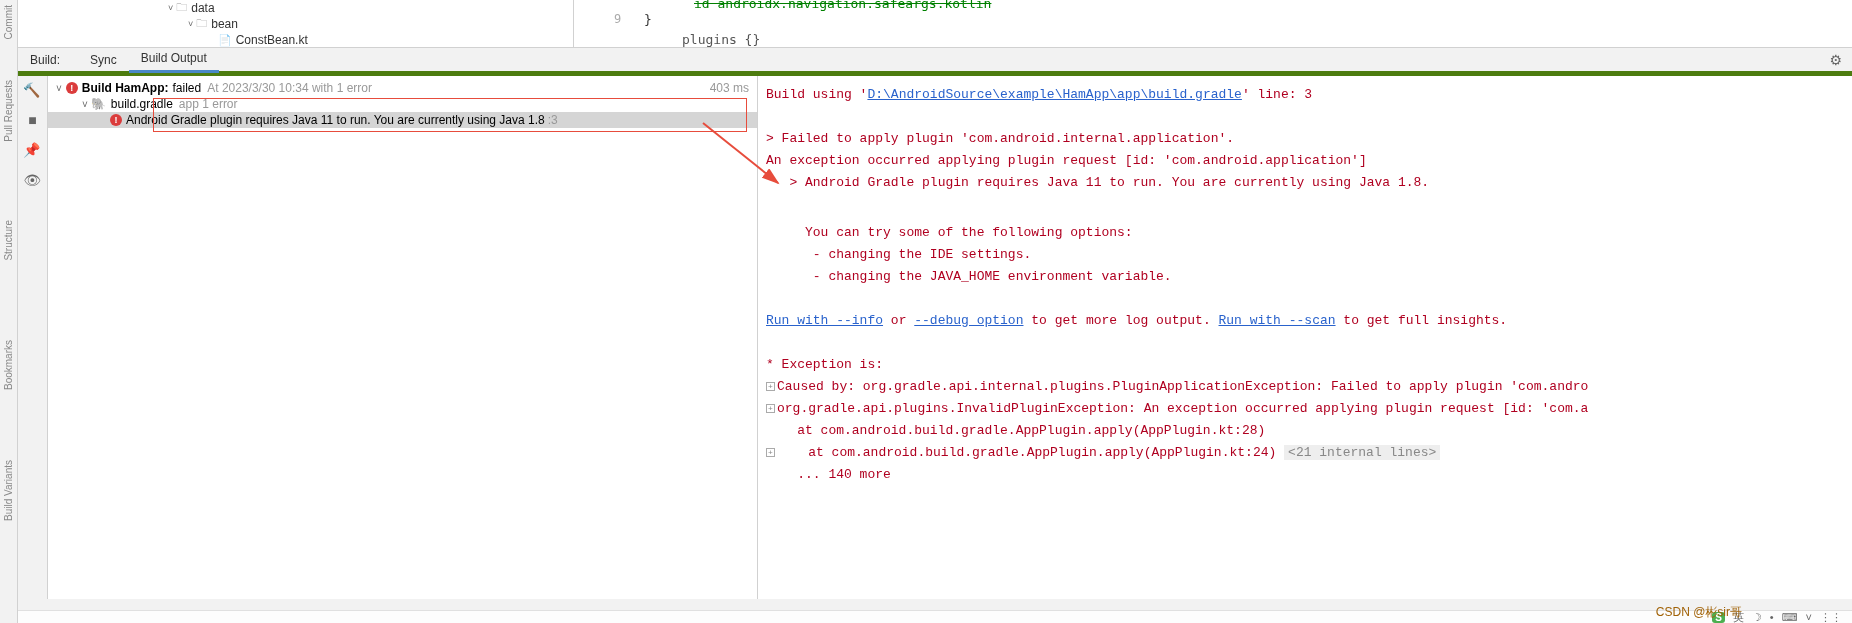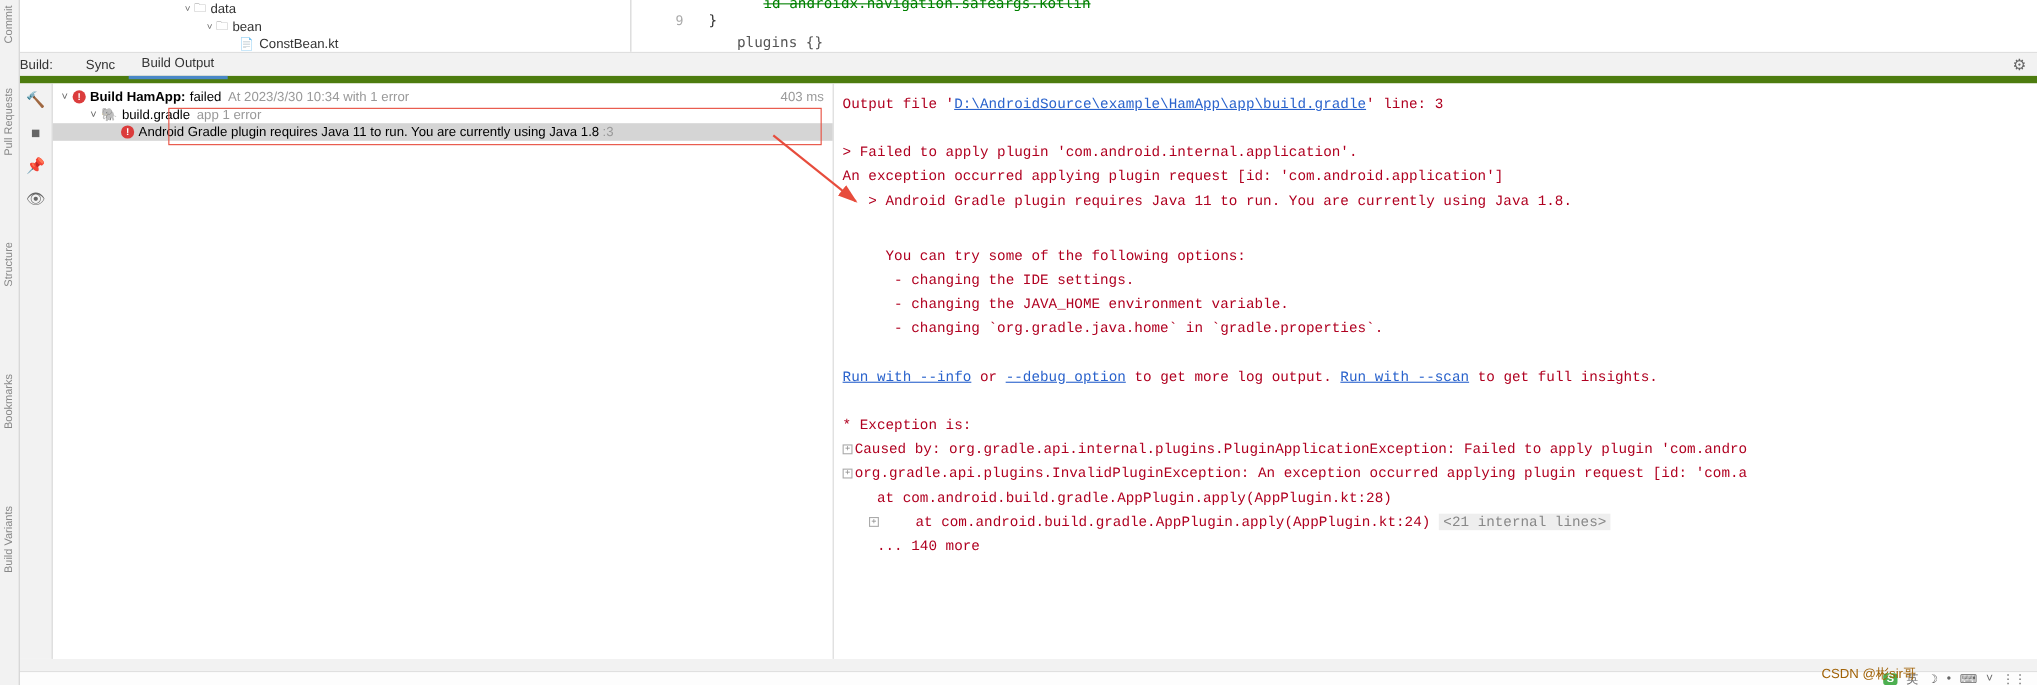--- a/index.html
+++ b/index.html
@@ -47,22 +47,22 @@
     .editor-line { font-family: monospace; font-size: 13px; position: absolute; }
     .green-text { color: #008000; }
     .plugins-line { color: #555; }
     
     
     .build-tabs {
       display: flex;
       align-items: center;
       height: 28px;
       background: #f2f2f2;
-      border-bottom: 7px solid #4d7c0f;
-      padding-left: 18px;
+      border-bottom: 5px solid #4d7c0f;
+      padding-left: 30px;
     }
     .build-label { color: #333; margin-right: 18px; }
     .tab {
       padding: 5px 12px;
       color: #333;
       cursor: pointer;
     }
     .tab.active {
       border-bottom: 3px solid #4a88c7;
       font-weight: normal;
@@ -246,21 +246,21 @@
     </div>
     <div class="tree-row" style="padding-left:200px;">
       <span class="file-icon">📄</span>
       <span>ConstBean.kt</span>
     </div>
   </div>
   <div class="editor-top">
     <span class="gutter-num" style="left:40px;top:12px;">9</span>
     <span class="editor-line green-text" style="left:120px;top:-4px;text-decoration:line-through;">id  androidx.navigation.safeargs.kotlin</span>
     <span class="editor-line" style="left:70px;top:12px;color:#333;">}</span>
-    <span class="editor-line plugins-line" style="left:96px;top:32px;">plugins {}</span>
+    <span class="editor-line plugins-line" style="left:108px;top:32px;">plugins {}</span>
   </div>
 </div>
 
 <div class="build-tabs">
   <span class="build-label">Build:</span>
   <span class="tab">Sync</span>
   <span class="tab active">Build Output</span>
   <span class="gear-right">⚙</span>
 </div>
 
@@ -291,40 +291,39 @@
       <span class="error-circle">!</span>
       <span>Android Gradle plugin requires Java 11 to run. You are currently using Java 1.8</span>
       <span class="gray-text" style="margin-left:3px;">:3</span>
     </div>
 
     <div class="red-box" style="left:105px;top:22px;width:594px;height:34px;"></div>
   </div>
 
   <div class="build-detail">
     <div class="red">
-      <span>Output file '</span><span class="link">D:\AndroidSource\example\HamApp\app\build.gradle</span><span>' line: 3</span>
+      <span>Build using '</span><span class="link">D:\AndroidSource\example\HamApp\app\build.gradle</span><span>' line: 3</span>
     </div>
     <div>&nbsp;</div>
     <div class="red">&gt; Failed to apply plugin 'com.android.internal.application'.</div>
     <div class="red">An exception occurred applying plugin request [id: 'com.android.application']</div>
     <div class="red" style="white-space:pre;">   &gt; Android Gradle plugin requires Java 11 to run. You are currently using Java 1.8.</div>
     <div class="red" style="white-space:pre;margin-top:28px;">     You can try some of the following options:</div>
     <div class="red" style="white-space:pre;">      - changing the IDE settings.</div>
     <div class="red" style="white-space:pre;">      - changing the JAVA_HOME environment variable.</div>
-    <div class="red" style="white-space:pre;">      - changing `org.gradle.java.home` in `gradle.properties`.</div>
     <div>&nbsp;</div>
     <div class="red">
       <span class="link">Run with --info</span><span> or </span><span class="link">--debug option</span><span> to get more log output. </span><span class="link">Run with --scan</span><span> to get full insights.</span>
     </div>
     <div>&nbsp;</div>
     <div class="red">* Exception is:</div>
     <div class="red"><span class="expand-box">+</span><span>Caused by: org.gradle.api.internal.plugins.PluginApplicationException: Failed to apply plugin 'com.andro</span></div>
     <div class="red"><span class="expand-box">+</span><span>org.gradle.api.plugins.InvalidPluginException: An exception occurred applying plugin request [id: 'com.a</span></div>
     <div class="red" style="white-space:pre;">    at com.android.build.gradle.AppPlugin.apply(AppPlugin.kt:28)</div>
-    <div class="red" style="white-space:pre;margin-left:24px;"><span class="expand-box">+</span><span>    at com.android.build.gradle.AppPlugin.apply(AppPlugin.kt:24)</span> <span class="internal-lines">&lt;21 internal lines&gt;</span></div>
+    <div class="red" style="white-space:pre;"><span class="expand-box">+</span><span>    at com.android.build.gradle.AppPlugin.apply(AppPlugin.kt:24)</span> <span class="internal-lines">&lt;21 internal lines&gt;</span></div>
     <div class="red" style="white-space:pre;">    ... 140 more</div>
   </div>
 </div>
 
 <svg class="arrow-svg" style="left:698px;top:118px;" width="90" height="80">
   <defs>
     <marker id="ah" markerWidth="10" markerHeight="10" refX="8" refY="3" orient="auto">
       <path d="M0,0 L9,3 L0,6 Z" fill="#e74c3c"></path>
     </marker>
   </defs>

